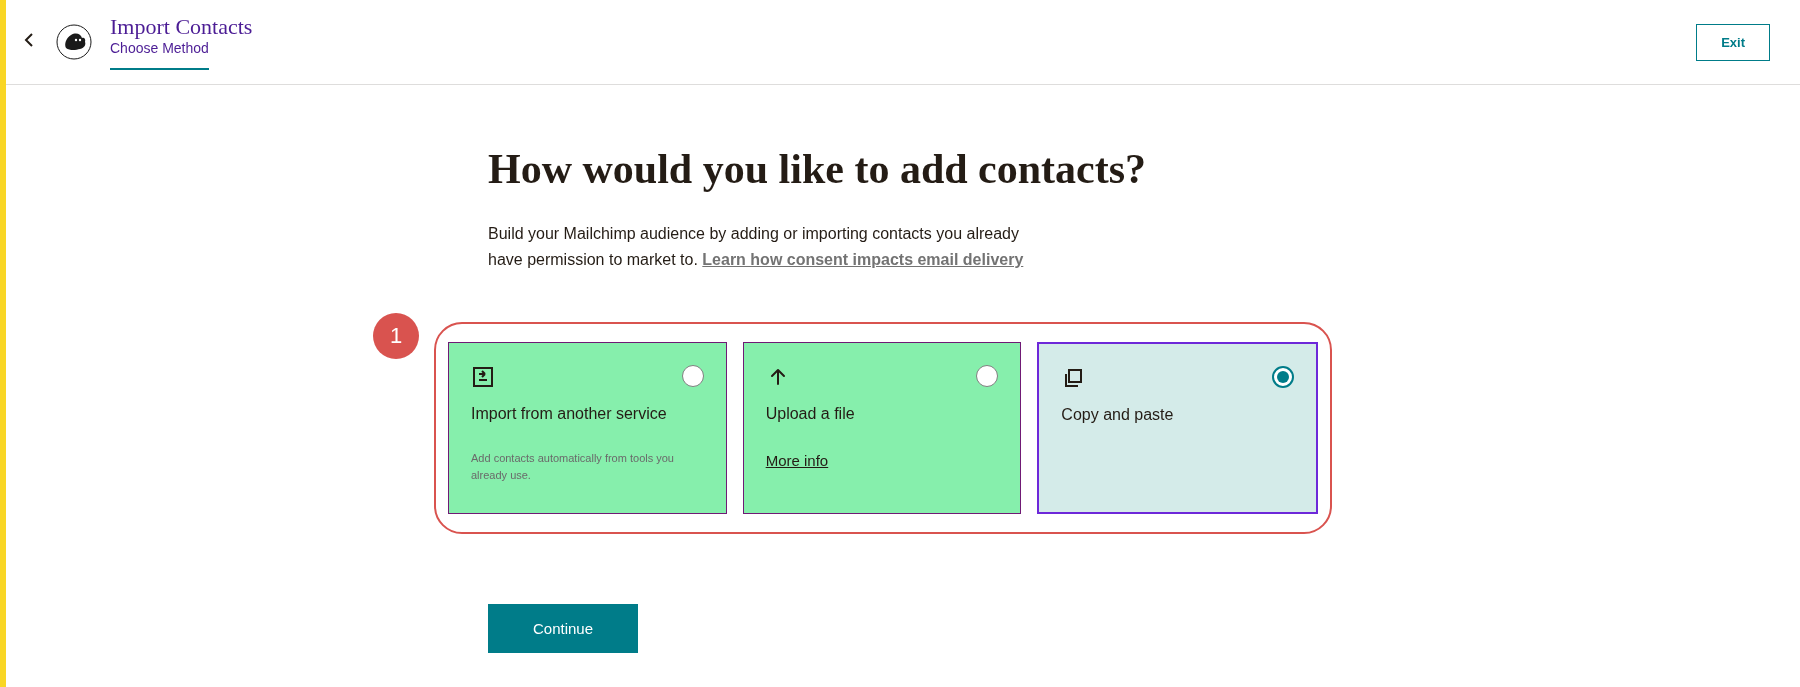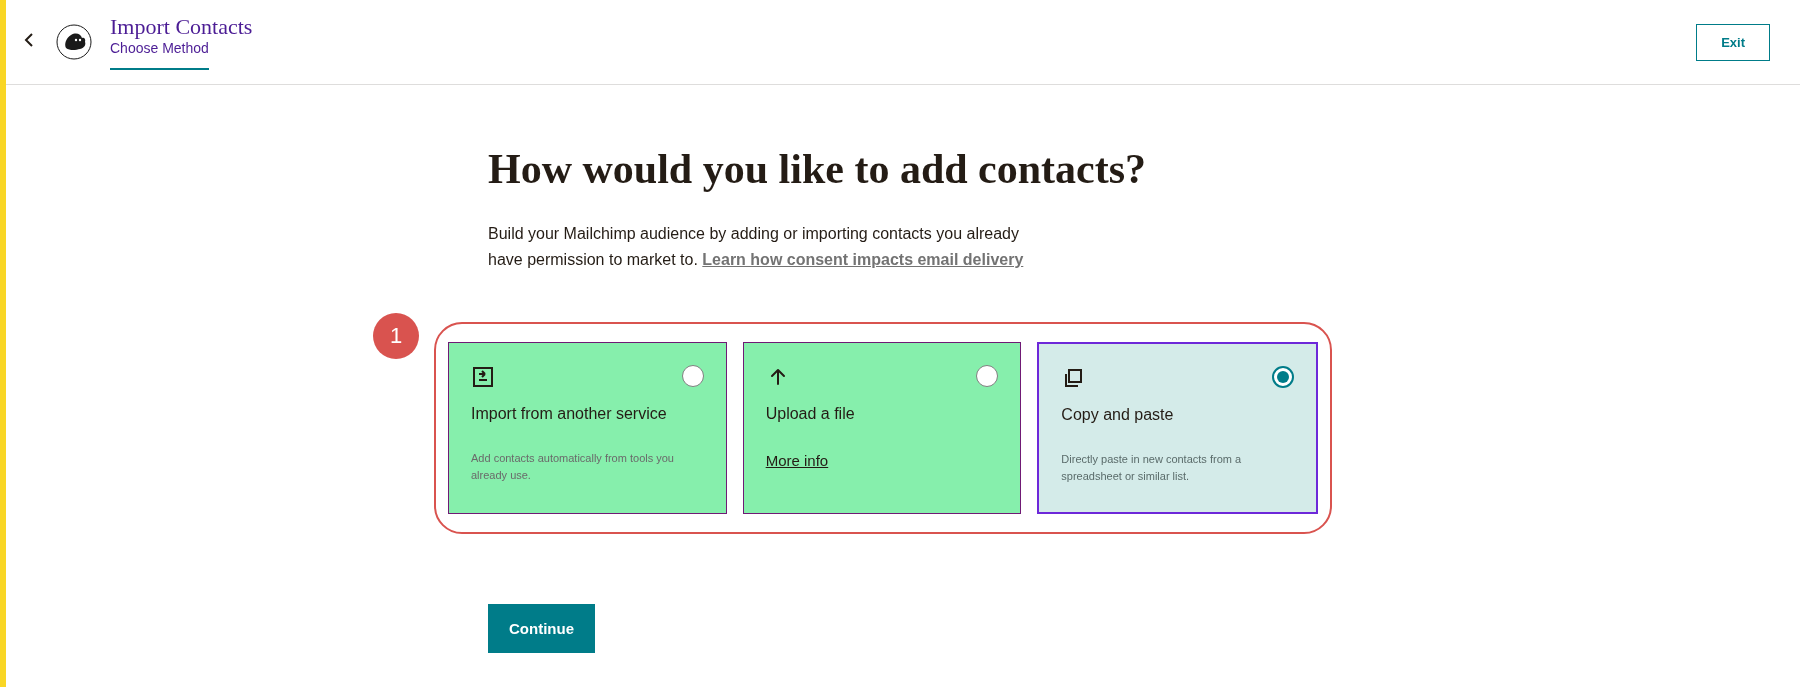--- a/index.html
+++ b/index.html
@@ -183,23 +183,23 @@
       margin-top: 19px;
       font-size: 15px;
       color: #241c15;
       text-decoration: underline;
     }
     .continue-button {
       margin-top: 70px;
       background: #007c89;
       color: #fff;
       border: none;
-      padding: 16px 21px;
+      padding: 16px 45px;
       font-size: 15px;
-      font-weight: 700;
+      font-weight: 400;
       cursor: pointer;
     }
   </style>
 </head>
 <body>
 
 <div class="page-wrapper">
 
   <div class="header">
     <div class="header-left">
@@ -267,21 +267,20 @@
           <div class="card-top-row">
             <span class="card-icon">
               <svg width="22" height="22" viewBox="0 0 22 22">
                 <rect x="7" y="3" width="12" height="12" fill="none" stroke="#241c15" stroke-width="2"></rect>
                 <path d="M4 7 L4 19 L16 19" fill="none" stroke="#241c15" stroke-width="2"></path>
               </svg>
             </span>
             <span class="radio selected"></span>
           </div>
           <div class="card-title">Copy and paste</div>
-          <div class="card-desc">Directly paste in new contacts from a spreadsheet or similar list.</div>
         </div>
 
       </div>
     </div>
 
     <button class="continue-button">Continue</button>
   </div>
 
 </div>
 

